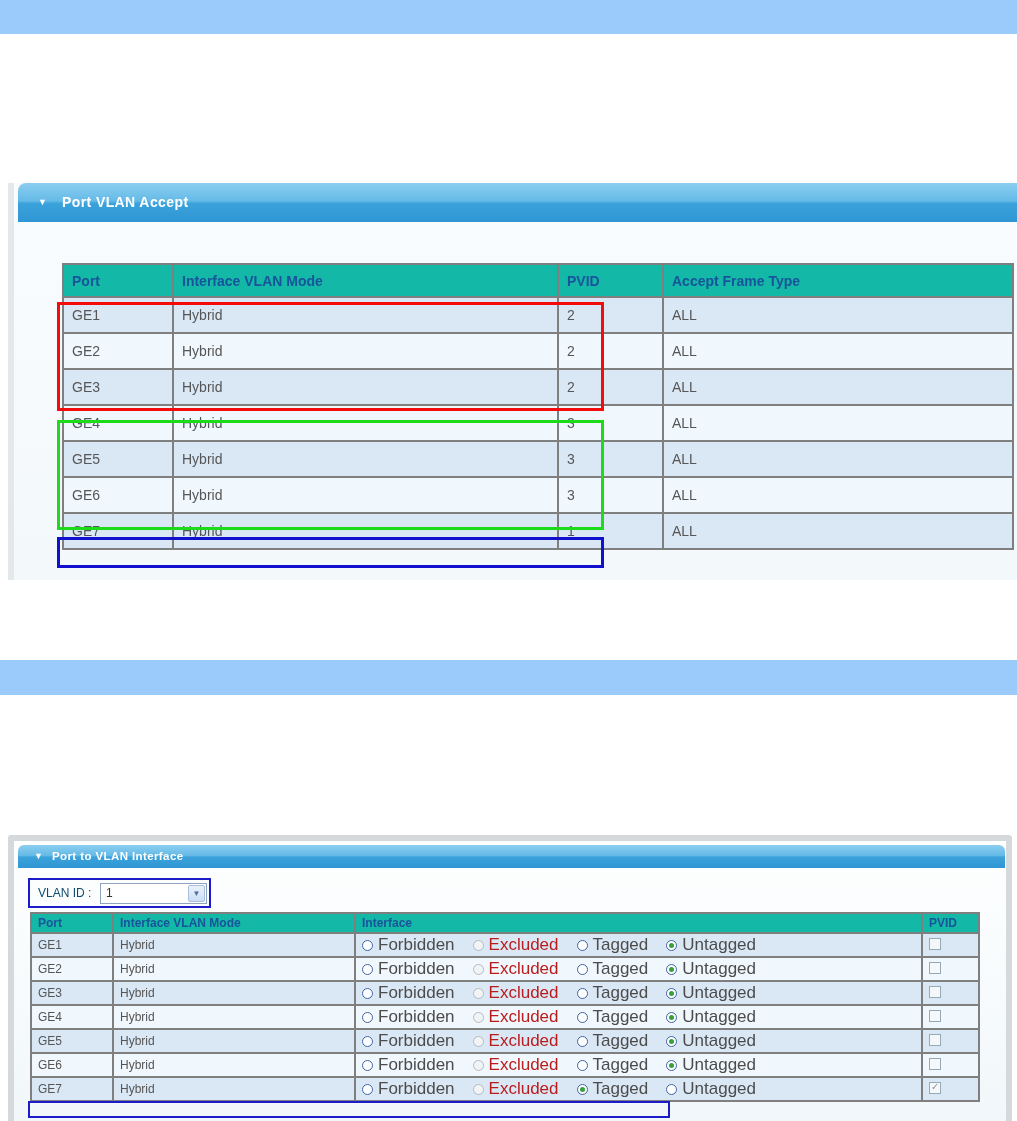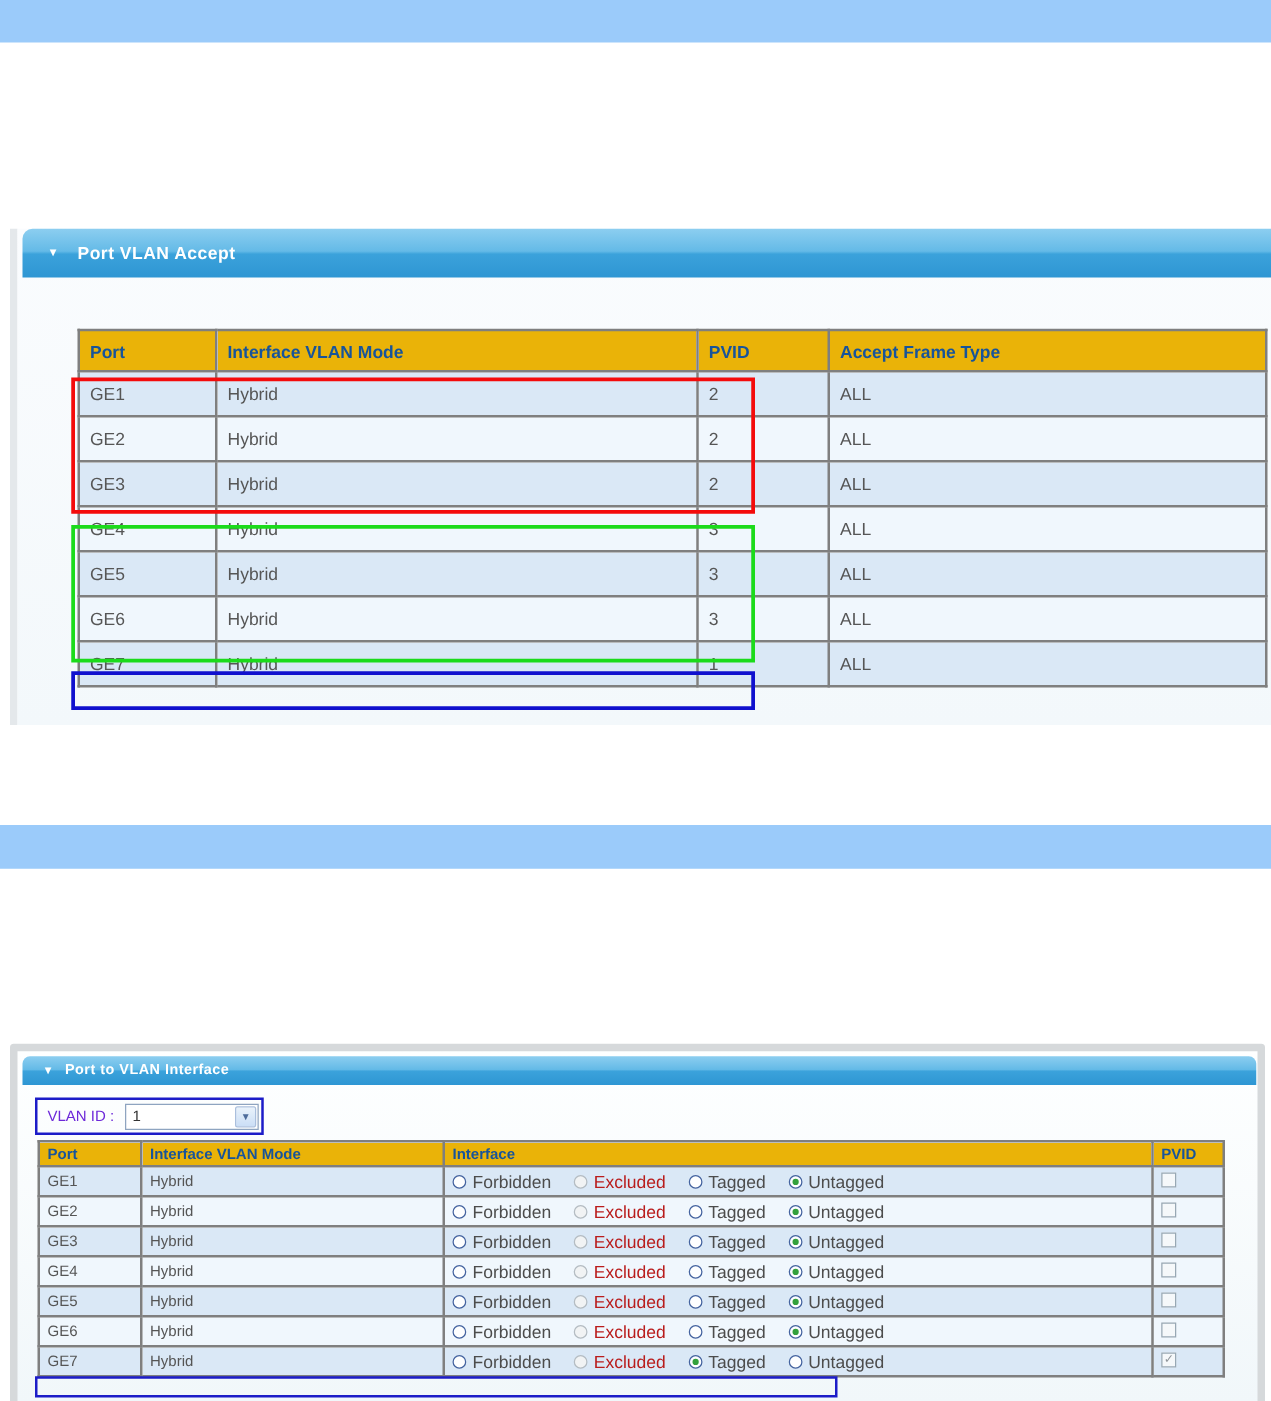--- a/index.html
+++ b/index.html
@@ -23,41 +23,41 @@
   #panel1-header { left:18px; top:183px; width:999px; height:39px; border-radius:8px 0 0 0;
                    font-size:14px; line-height:39px; padding-left:44px; }
   #panel2-header { left:18px; top:845px; width:987px; height:23px; border-radius:6px 6px 0 0;
                    font-size:11.5px; line-height:23px; padding-left:34px; }
   .tri { position:absolute; font-size:9px; color:#ffffff; }
   #panel1-header .tri { left:20px; top:0; line-height:39px; }
   #panel2-header .tri { left:16px; top:0; line-height:23px; }
 
   table { border-collapse:collapse; table-layout:fixed; position:absolute; }
   th, td { border:2px solid #7F7F7F; overflow:hidden; white-space:nowrap; }
-  thead th { background:#eab308; color:#17549B; text-align:left; font-weight:bold; }
+  thead th { background:#14b8a6; color:#17549B; text-align:left; font-weight:bold; }
   tbody tr:nth-child(odd)  td { background:#DAE8F6; }
   tbody tr:nth-child(even) td { background:#F0F7FD; }
 
   #table1 { left:62px; top:263px; width:950px; }
   #table1 th { height:33px; font-size:14px; padding-left:8px; }
   #table1 td { height:36px; font-size:14px; color:#565656; padding-left:8px; }
 
   #table2 { left:30px; top:912px; width:948px; }
   #table2 th { height:20px; font-size:12px; padding-left:6px; }
   #table2 td { height:24px; font-size:12px; color:#555555; padding-left:6px; }
 
   
   .mcell { display:flex; align-items:center; gap:6px; }
   .opt { display:inline-flex; align-items:center; gap:5px; margin-right:12px; }
   .radio { display:inline-block; width:11px; height:11px; border-radius:50%;
            border:1px solid #44639F; background:#FDFEFF; position:relative; flex:none; }
   .radio.st-on::after { content:''; position:absolute; left:2px; top:2px; width:5px; height:5px;
                         border-radius:50%; background:#33A13C; }
   .radio.st-disabled { border-color:#B4BCC2; background:#F1F3F4; }
-  .opt-label { font-size:14px; color:#4C4C4C; }
+  .opt-label { font-size:17px; color:#4C4C4C; }
   .opt-label.st-disabled { color:#b91c1c; }
 
   .cb { display:inline-block; width:12px; height:12px; border:1px solid #98A8B4;
         background:#F5F8FA; position:relative; }
   .cb.st-checked::after { content:'✓'; position:absolute; left:1px; top:-2px;
                           font-size:10px; color:#8F959A; }
 
   
   .annot { position:absolute; pointer-events:none; }
   #annot-red   { left:57px; top:302px; width:547px; height:109px; border:3px solid #F40B0B; }
@@ -67,21 +67,21 @@
   #annot-blue2 { left:28px; top:1101px; width:642px; height:17px; border:2px solid #1C1CC8; }
 
   
   #panel2-frame { position:absolute; left:8px; top:835px; width:1004px; height:286px;
                   background:#D6D9DB; border-radius:3px 3px 0 0; }
   #panel2-body  { position:absolute; left:14px; top:841px; width:992px; height:280px;
                   background:linear-gradient(180deg,#FEFFFF 0%,#F1F7FA 100%); }
 
   
   #vlan-label { position:absolute; left:38px; top:878px; height:16px; line-height:30px;
-                font-size:12px; color:#6d28d9; }
+                font-size:12px; color:#0c4a6e; }
   #vlan-select { position:absolute; left:100px; top:883px; width:107px; height:21px;
                  background:#ffffff; border:1px solid #8EA4C0; }
   #vlan-value { position:absolute; left:5px; top:0; line-height:19px; font-size:12px; color:#333333; }
   #vlan-btn { position:absolute; right:1px; top:1px; width:17px; height:17px;
               background:linear-gradient(180deg,#E9F2FB 0%,#CBDEF6 100%);
               border:1px solid #AABFDD; border-radius:2px; text-align:center; }
   #vlan-btn .arrow { font-size:8px; color:#4E6C9B; line-height:15px; display:block; }
 </style>
 </head>
 <body>

